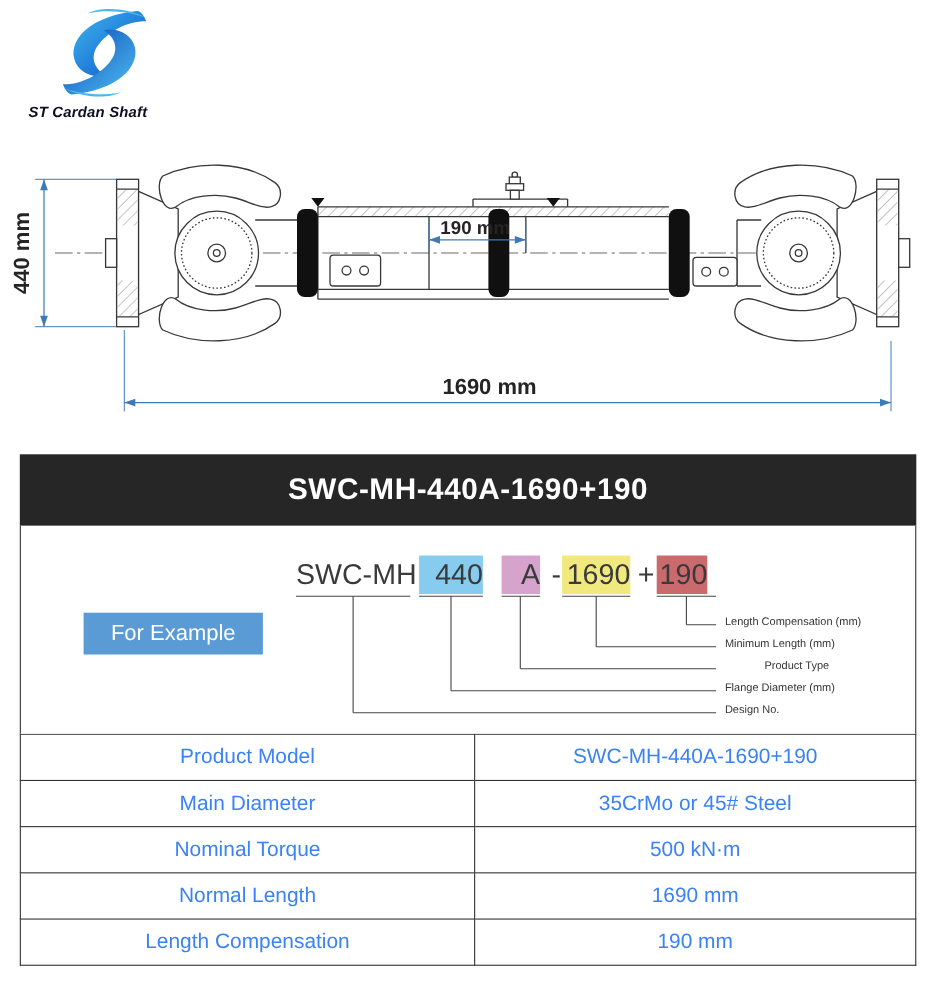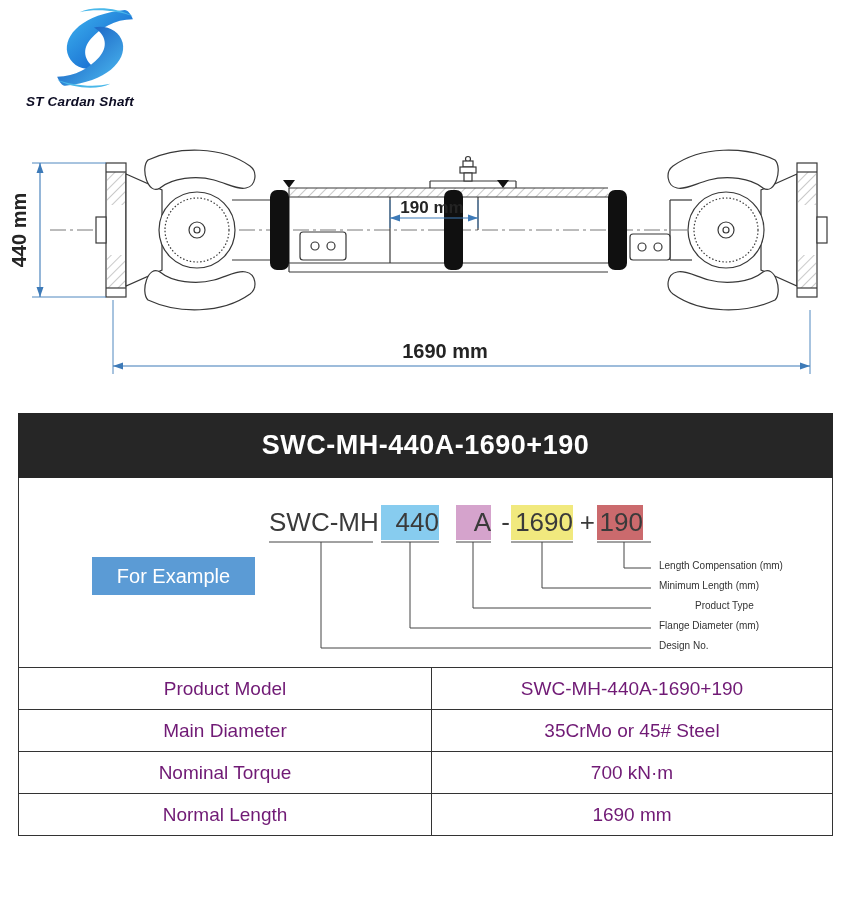--- a/index.html
+++ b/index.html
@@ -35,34 +35,34 @@
     display:flex; align-items:center; justify-content:center;
     font-size:27px; font-weight:bold; letter-spacing:0.5px;
   }
   .example {
     position:relative; height:189px; background:#fff;
     border-left:1px solid #333; border-right:1px solid #333;
   }
   .chip {
     position:absolute; left:57px; top:79px; width:163px; height:38px;
     background:#5b9bd5; color:#fff; font-size:20px;
-    display:flex; align-items:center; justify-content:center;margin-left:16px;
+    display:flex; align-items:center; justify-content:center;
   }
   .tok {
     position:absolute; top:27px; height:35px; line-height:35px;
     font-size:26px; color:#3a3a3a; text-align:right; white-space:nowrap;
   }
   .conn { position:absolute; left:0; top:0; }
   .code-label {
     position:absolute; left:640px; font-size:10px; color:#333; white-space:nowrap;
   }
   .spec-table { width:100%; border-collapse:collapse; table-layout:fixed; background:#fff; }
   .spec-table td {
     border:1px solid #333; height:42px; text-align:center;
-    font-size:19px; color:#701a75; vertical-align:middle;
+    font-size:19px; color:#3b82f6; vertical-align:middle;
   }
   .spec-table td.lbl { width:413px; }
 </style>
 </head>
 <body>
 
 <div class="logo">
   <svg width="104" height="86" viewBox="0 0 100 84">
     <defs>
       <linearGradient id="lg1" x1="0" y1="0" x2="1" y2="1">
@@ -250,21 +250,25 @@
         <tr>
       <td class="lbl">Product Model</td>
       <td class="val">SWC-MH-440A-1690+190</td>
     </tr>
     <tr>
       <td class="lbl">Main Diameter</td>
       <td class="val">35CrMo or 45# Steel</td>
     </tr>
     <tr>
       <td class="lbl">Nominal Torque</td>
-      <td class="val">700 kN·m</td>
+      <td class="val">500 kN·m</td>
     </tr>
     <tr>
       <td class="lbl">Normal Length</td>
       <td class="val">1690 mm</td>
+    </tr>
+    <tr>
+      <td class="lbl">Length Compensation</td>
+      <td class="val">190 mm</td>
     </tr>
   </tbody>
     </table>
 </div>
 
 </body></html>

